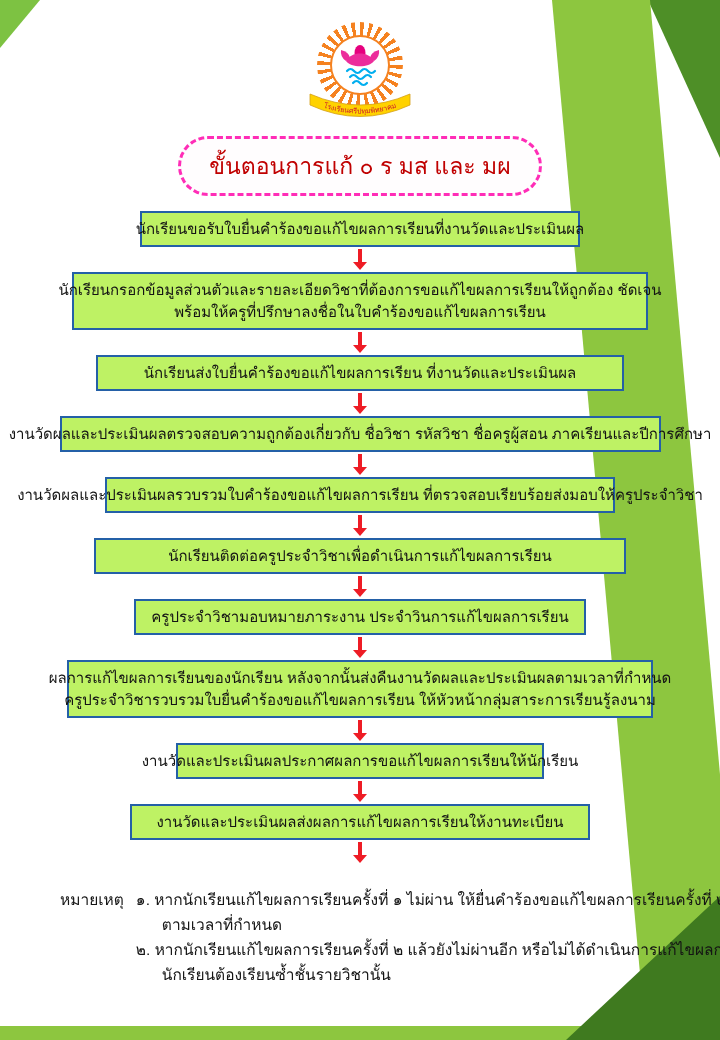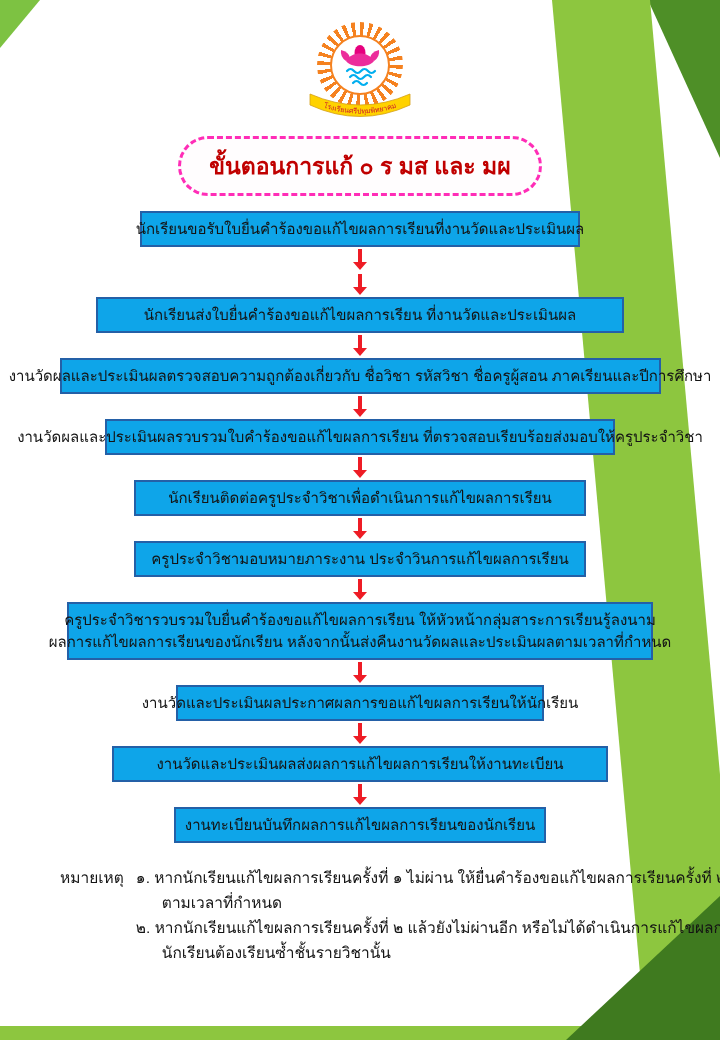--- a/index.html
+++ b/index.html
@@ -25,26 +25,26 @@
     background:#ffffff; border:2px solid #F58220;
     display:flex; align-items:center; justify-content:center;
   }
   .banner-svg { position:absolute; left:0; bottom:0; }
 
   
   .title-box {
     margin-top:12px; padding:9px 28px;
     border:3px dashed #FF2DB7; border-radius:30px; background:#fffdfe;
   }
-  .title-box h1 { font-size:23px; font-weight:bold; color:#C00000; white-space:nowrap; }
+  .title-box h1 { font-size:23px; font-weight:normal; color:#C00000; white-space:nowrap; }
 
   
   .flow { margin-top:15px; display:flex; flex-direction:column; align-items:center; }
   .box {
-    border:2px solid #2460A7; background:#0ea5e9; padding:5px 10px;
+    border:2px solid #2460A7; background:#bef264; padding:5px 10px;
     display:flex; flex-direction:column; align-items:center; justify-content:center;
   }
   .box .line { font-size:15px; line-height:22px; color:#141414; white-space:nowrap; text-align:center; }
   .arrow { position:relative; width:4px; height:13px; background:#EE1C25; margin:2px auto 10px; }
   .arrow::after {
     content:""; position:absolute; top:100%; left:50%; transform:translateX(-50%);
     border:7px solid transparent; border-top:8px solid #EE1C25; border-bottom:none;
   }
 
   
@@ -93,73 +93,73 @@
   </div>
 
   <div class="flow">
 
     <div class="box" style="width:440px">
       <div class="line">นักเรียนขอรับใบยื่นคำร้องขอแก้ไขผลการเรียนที่งานวัดและประเมินผล</div>
       <div class="line"></div>
     </div>
     <div class="arrow"></div>
 
+    <div class="box" style="width:576px">
+      <div class="line">นักเรียนกรอกข้อมูลส่วนตัวและรายละเอียดวิชาที่ต้องการขอแก้ไขผลการเรียนให้ถูกต้อง ชัดเจน</div>
+      <div class="line">พร้อมให้ครูที่ปรึกษาลงชื่อในใบคำร้องขอแก้ไขผลการเรียน</div>
+    </div>
     <div class="arrow"></div>
 
     <div class="box" style="width:528px">
       <div class="line">นักเรียนส่งใบยื่นคำร้องขอแก้ไขผลการเรียน ที่งานวัดและประเมินผล</div>
       <div class="line"></div>
     </div>
     <div class="arrow"></div>
 
     <div class="box" style="width:601px">
       <div class="line">งานวัดผลและประเมินผลตรวจสอบความถูกต้องเกี่ยวกับ ชื่อวิชา รหัสวิชา ชื่อครูผู้สอน ภาคเรียนและปีการศึกษา</div>
       <div class="line"></div>
     </div>
     <div class="arrow"></div>
 
     <div class="box" style="width:510px">
       <div class="line">งานวัดผลและประเมินผลรวบรวมใบคำร้องขอแก้ไขผลการเรียน ที่ตรวจสอบเรียบร้อยส่งมอบให้ครูประจำวิชา</div>
       <div class="line"></div>
     </div>
     <div class="arrow"></div>
 
-    <div class="box" style="width:452px">
+    <div class="box" style="width:532px">
       <div class="line">นักเรียนติดต่อครูประจำวิชาเพื่อดำเนินการแก้ไขผลการเรียน</div>
       <div class="line"></div>
     </div>
     <div class="arrow"></div>
 
     <div class="box" style="width:452px">
       <div class="line">ครูประจำวิชามอบหมายภาระงาน ประจำวินการแก้ไขผลการเรียน</div>
     </div>
     <div class="arrow"></div>
 
     <div class="box" style="width:586px">
+      <div class="line">ผลการแก้ไขผลการเรียนของนักเรียน หลังจากนั้นส่งคืนงานวัดผลและประเมินผลตามเวลาที่กำหนด</div>
       <div class="line">ครูประจำวิชารวบรวมใบยื่นคำร้องขอแก้ไขผลการเรียน ให้หัวหน้ากลุ่มสาระการเรียนรู้ลงนาม</div>
-      <div class="line">ผลการแก้ไขผลการเรียนของนักเรียน หลังจากนั้นส่งคืนงานวัดผลและประเมินผลตามเวลาที่กำหนด</div>
     </div>
     <div class="arrow"></div>
 
     <div class="box" style="width:368px">
       <div class="line">งานวัดและประเมินผลประกาศผลการขอแก้ไขผลการเรียนให้นักเรียน</div>
       <div class="line"></div>
     </div>
     <div class="arrow"></div>
 
-    <div class="box" style="width:496px">
+    <div class="box" style="width:460px">
       <div class="line">งานวัดและประเมินผลส่งผลการแก้ไขผลการเรียนให้งานทะเบียน</div>
       <div class="line"></div>
     </div>
     <div class="arrow"></div>
 
-    <div class="box" style="width:372px">
-      <div class="line">งานทะเบียนบันทึกผลการแก้ไขผลการเรียนของนักเรียน</div>
-      <div class="line"></div>
-    </div>
 
   </div>
 
   <div class="notes">
     <span class="notes-label">หมายเหตุ</span>
     <div class="notes-items">
       <div class="note-item">
         <div class="nline">๑. หากนักเรียนแก้ไขผลการเรียนครั้งที่ ๑ ไม่ผ่าน ให้ยื่นคำร้องขอแก้ไขผลการเรียนครั้งที่ ๒</div>
         <div class="nline cont">ตามเวลาที่กำหนด</div>
       </div>

